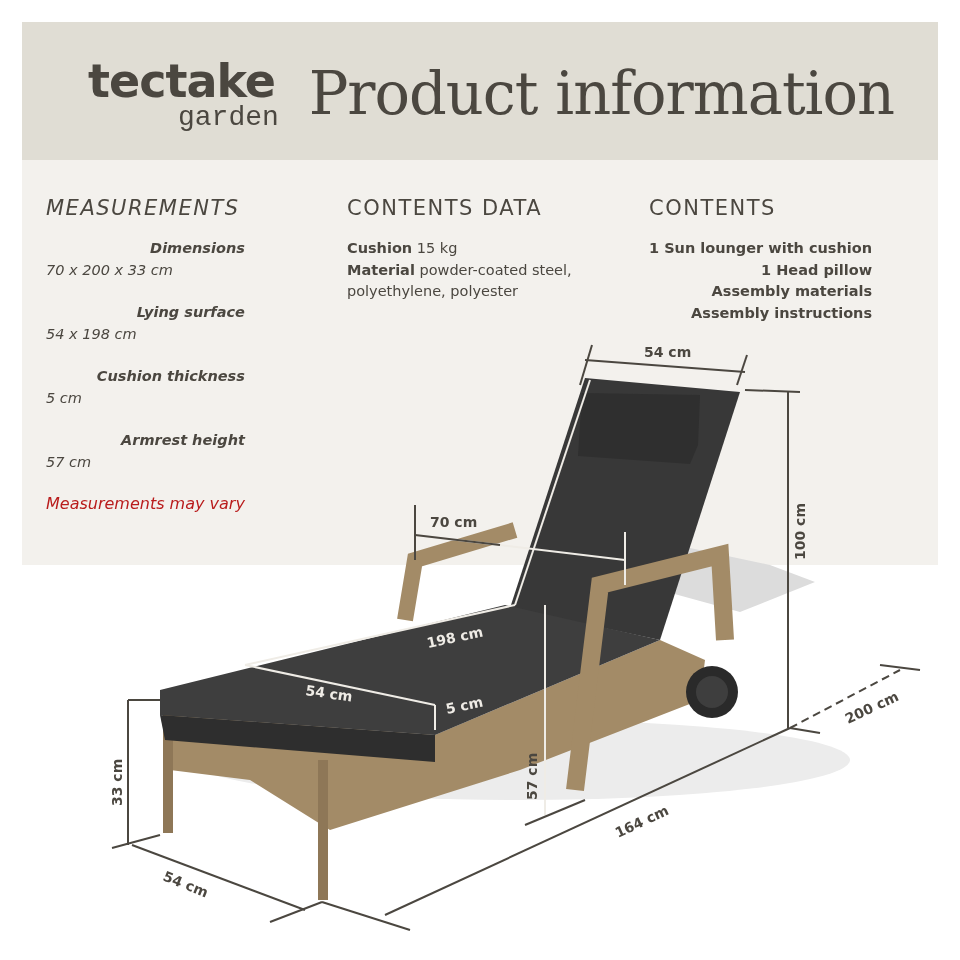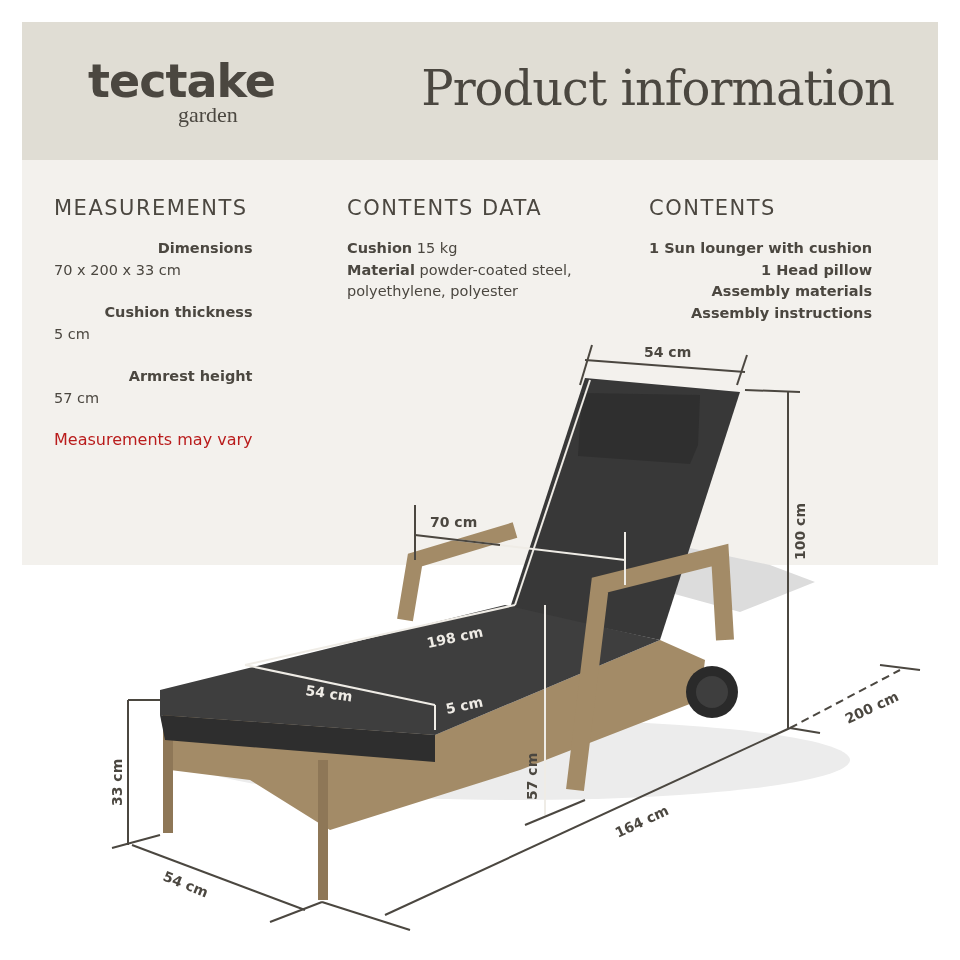--- a/index.html
+++ b/index.html
@@ -1,20 +1,20 @@
 <!DOCTYPE html>
 <html><head>
 <meta charset="utf-8">
 <style>
   html, body { margin: 0; padding: 0; }
   body { width: 960px; height: 960px; background: #ffffff; position: relative; overflow: hidden; font-family: "DejaVu Sans", sans-serif; color: #4a4640; }
   .header { position: absolute; left: 22px; top: 22px; width: 916px; height: 138px; background: #e0ddd4; }
   .logo-main { position: absolute; left: 52px; top: 30px; font-family: "DejaVu Sans", sans-serif; font-weight: bold; font-size: 46px; letter-spacing: -1px; color: #4b4740; line-height: 1; }
-  .logo-sub { position: absolute; left: 156px; top: 80px; font-family: Liberation Serif, serif; font-size: 22px; color: #4b4740; line-height: 1; }
-  .title { position: absolute; right: 44px; top: 38px; font-family: "DejaVu Serif", serif; font-size: 48px; color: #4b4740; letter-spacing: -1px; line-height: 1; }
+  .logo-sub { position: absolute; left: 156px; top: 80px; font-family: Liberation Mono, monospace; font-size: 28px; color: #4b4740; line-height: 1; }
+  .title { position: absolute; right: 44px; top: 38px; font-family: "DejaVu Serif", serif; font-size: 59px; color: #4b4740; letter-spacing: -1px; line-height: 1; }
   .panel { position: absolute; left: 22px; top: 160px; width: 916px; height: 405px; background: #f3f1ed; }
   .col { position: absolute; top: 196px; }
   .col h2 { margin: 0 0 18px 0; font-weight: normal; font-size: 21px; letter-spacing: 1.5px; color: #4b4740; font-family: "DejaVu Sans", sans-serif; }
   .col .item { font-size: 14.5px; line-height: 21.5px; color: #4b4740; }
   .col .b { font-weight: bold; text-align: right; }
   .mgroup { margin-bottom: 21px; }
   .note { font-size: 16px; color: #b91c1c; }
   .scene { position: absolute; left: 0; top: 0; width: 960px; height: 960px; }
   .dim { font-family: "DejaVu Sans", sans-serif; font-size: 14px; font-weight: bold; fill: #4b4740; }
   .dimw { font-family: "DejaVu Sans", sans-serif; font-size: 14px; font-weight: bold; fill: #efece6; }
@@ -90,25 +90,29 @@
   <text class="dimw" x="0" y="0" transform="translate(428,648) rotate(-12)">198 cm</text>
   <text class="dimw" x="0" y="0" transform="translate(305,695) rotate(8)">54 cm</text>
   <text class="dimw" x="0" y="0" transform="translate(447,714) rotate(-12)">5 cm</text>
   <text class="dim" x="0" y="0" transform="translate(122,806) rotate(-90)">33 cm</text>
   <text class="dim" x="0" y="0" transform="translate(537,800) rotate(-90)">57 cm</text>
   <text class="dim" x="0" y="0" transform="translate(162,880) rotate(22)">54 cm</text>
   <text class="dim" x="0" y="0" transform="translate(618,838) rotate(-25)">164 cm</text>
   <text class="dim" x="0" y="0" transform="translate(848,724) rotate(-25)">200 cm</text>
 </svg>
 
-<div class="col" style="left:54px;">
+<div class="col" style="left:46px;font-style:italic;">
   <h2>MEASUREMENTS</h2>
   <div class="mgroup">
     <div class="item b">Dimensions</div>
     <div class="item">70 x 200 x 33 cm</div>
+  </div>
+  <div class="mgroup">
+    <div class="item b">Lying surface</div>
+    <div class="item">54 x 198 cm</div>
   </div>
   <div class="mgroup">
     <div class="item b">Cushion thickness</div>
     <div class="item">5 cm</div>
   </div>
   <div class="mgroup">
     <div class="item b">Armrest height</div>
     <div class="item">57 cm</div>
   </div>
   <div class="note">Measurements may vary</div>

